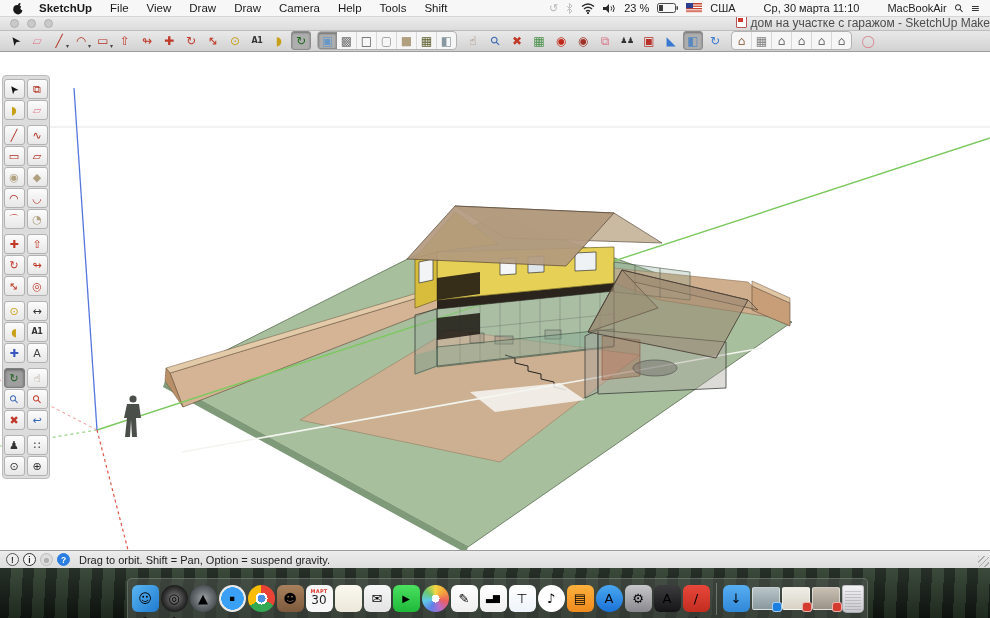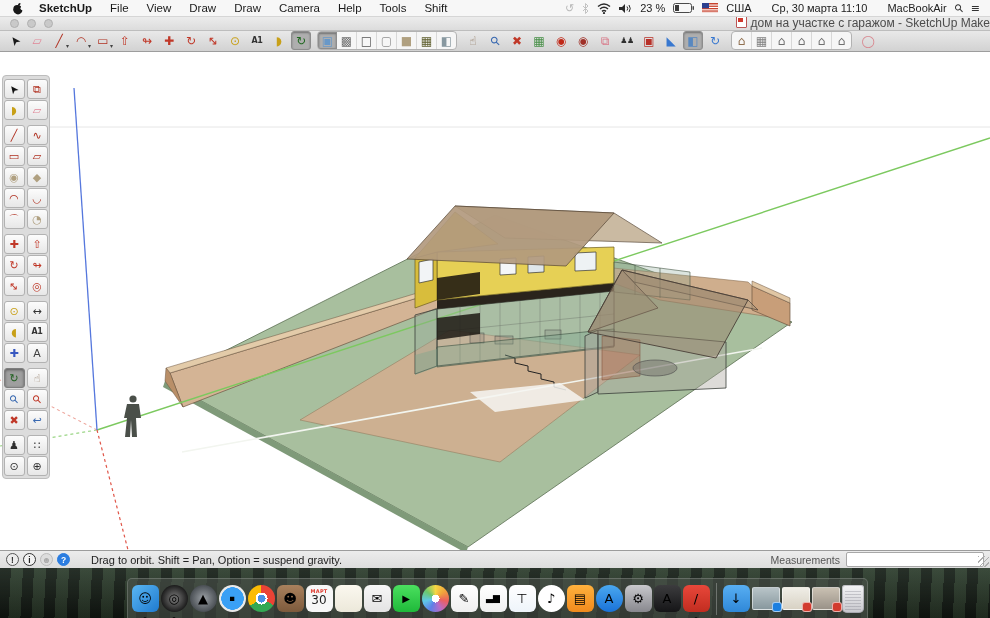--- a/index.html
+++ b/index.html
@@ -11,21 +11,21 @@
   .menubar{position:absolute;top:0;left:0;right:0;height:16px;background:#f7f7f7;
            border-bottom:1px solid #d6d6d6;display:flex;align-items:center;
            font-size:11.5px;color:#1a1a1a;z-index:60}
   .apple-wrap{margin:0 6px 0 13px;display:flex;align-items:center}
   .app-name{font-weight:bold;padding:0 9px}
   .menu-item{padding:0 9px;cursor:default}
   .mb-right{margin-left:auto;display:flex;align-items:center;gap:8px;
             padding-right:10px;font-size:11px;color:#222}
   .mb-icon{display:flex;align-items:center;color:#333;font-family:"DejaVu Sans",sans-serif}
   .dim{color:#b9b9b9}
-  .dt{margin:0 12px}
+  .dt{margin:0 20px}
 
   
   .titlebar{position:absolute;top:16px;left:0;right:0;height:14px;
             background:linear-gradient(#ededed,#dcdcdc);border-bottom:1px solid #bdbdbd;
             z-index:55;text-align:right;font-size:12px;color:#4c4c4c;line-height:14px}
   .traffic{position:absolute;left:10px;top:2.5px;display:flex;gap:8px}
   .tl{width:9px;height:9px;border-radius:50%;background:#c9c9c9;border:1px solid #b0b0b0;box-sizing:border-box}
   .doc-ico{display:inline-block;width:9px;height:10px;background:#fff;border:1px solid #b55;
            border-radius:1px;vertical-align:-1px;margin-right:4px;position:relative}
   .doc-ico::after{content:"";position:absolute;left:1px;top:1px;width:5px;height:4px;background:#d0392e}
@@ -62,21 +62,21 @@
   .pal-btn .glyph{font-family:"DejaVu Sans",sans-serif;line-height:1}
   .pal-btn.active{background:#9f9f9f;box-shadow:inset 0 1px 3px rgba(0,0,0,.45);border-color:#7e7e7e}
 
   
   .statusbar{position:absolute;top:550px;left:0;right:0;height:18px;
              background:linear-gradient(#ececec,#dddddd);border-top:1px solid #9c9c9c;
              display:flex;align-items:center;padding:0 6px;gap:5px;z-index:50;
              font-size:11px;color:#222;box-sizing:border-box}
   .sb-icon{width:13px;height:13px;border-radius:50%;display:flex;align-items:center;
            justify-content:center;font-size:8.5px;font-weight:bold;box-sizing:border-box;flex:0 0 auto}
-  .hint{margin-left:16px;white-space:nowrap}
+  .hint{margin-left:4px;white-space:nowrap}
   .meas{margin-left:auto;display:flex;align-items:center;gap:6px}
   .meas-label{font-size:10.5px;color:#555}
   .meas-input{width:130px;height:13px;border:1px solid #a8a8a8;border-radius:2px;
               font-size:10px;padding:0 3px;background:#fff}
   .grip{position:absolute;right:1px;bottom:1px;width:11px;height:11px;
         background:repeating-linear-gradient(135deg,#adadad 0 1px,transparent 1px 4px)}
 
   
   .dock-zone{position:absolute;top:568px;left:0;right:0;height:50px;
              background:linear-gradient(#38453a,#141a14);overflow:hidden}
@@ -543,24 +543,20 @@
   </div>
 
 <div class="statusbar">
   <span id="sb-icons" style="display:flex;gap:4px">
       <span class="sb-icon" style="background: rgb(236, 236, 236); color: rgb(51, 51, 51); border: 1px solid rgb(85, 85, 85);">!</span>
       <span class="sb-icon" style="background: rgb(242, 242, 242); color: rgb(34, 34, 34); border: 1px solid rgb(51, 51, 51);">i</span>
       <span class="sb-icon" style="background: rgb(221, 221, 221); color: rgb(170, 170, 170); border: 1px solid rgb(187, 187, 187);">☻</span>
       <span class="sb-icon" style="background: rgb(43, 125, 224); color: rgb(255, 255, 255); border: 1px solid rgb(43, 125, 224);">?</span>
     </span>
   <span class="hint">Drag to orbit. Shift = Pan, Option = suspend gravity.</span>
-  <span class="meas">
-    <span class="meas-label">Measurements</span>
-    <input class="meas-input" value="" style="">
-  </span>
   <span class="grip"></span>
 </div>
 
 <div class="dock-zone">
   <div class="dock-panel" id="dock">
       <div class="dock-item" style="background: linear-gradient(135deg, rgb(90, 182, 242), rgb(31, 122, 208));">
         <span class="dg">☺</span>
         <span class="run-dot"></span>
       </div>
       <div class="dock-item circle" style="background: radial-gradient(circle, rgb(106, 106, 106) 15%, rgb(28, 28, 28) 70%);">

